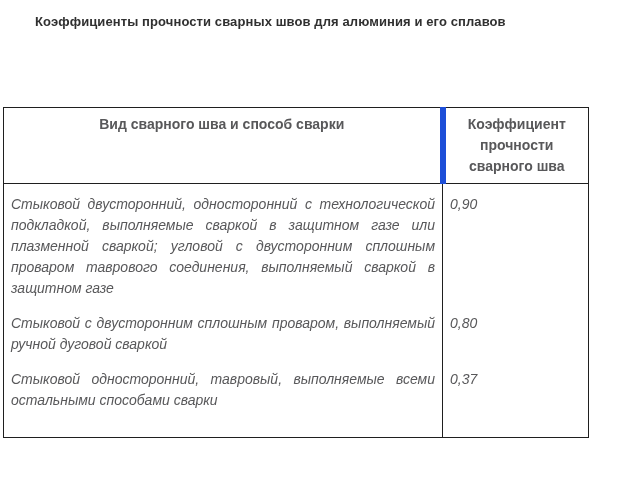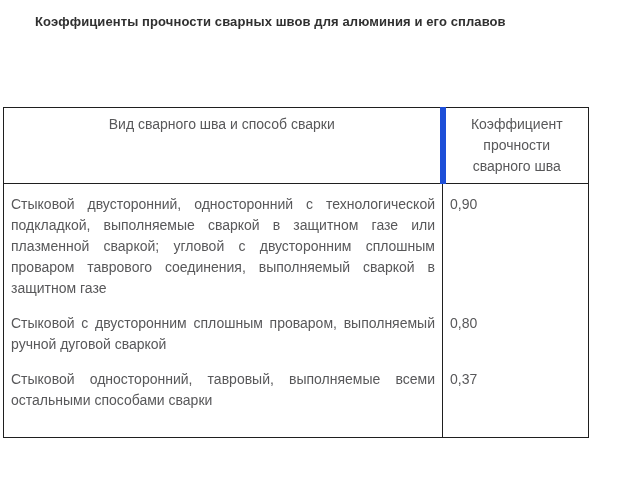--- a/index.html
+++ b/index.html
@@ -25,38 +25,39 @@
   table.coeff-table {
     margin: 76px 0 0 3px;
     width: 585px;
     border-collapse: collapse;
     table-layout: fixed;
     border: 1px solid #1f1f1f;
   }
   col.col-type  { width: 439px; }
   col.col-value { width: 146px; }
   .coeff-table th {
-    font-weight: normal;
+    font-weight: bold;
     font-size: 14px;
     line-height: 21px;
     color: #58585a;
     text-align: center;
     vertical-align: top;
     padding: 6px 12px 6px;
     border-bottom: 1px solid #1f1f1f;
   }
   .coeff-table th + th {
     border-left: 6px solid #1d4ed8;
   }
   .coeff-table td {
     font-size: 14px;
     line-height: 21px;
     color: #58585a;
     vertical-align: top;
     padding: 10px 7px 4px 7px;
+    font-style: italic;
   }
   .coeff-table td + td {
     border-left: 1px solid #1f1f1f;
   }
   .coeff-table td.desc {
     text-align: justify;
   }
   .coeff-table td.value {
     text-align: left;
   }

